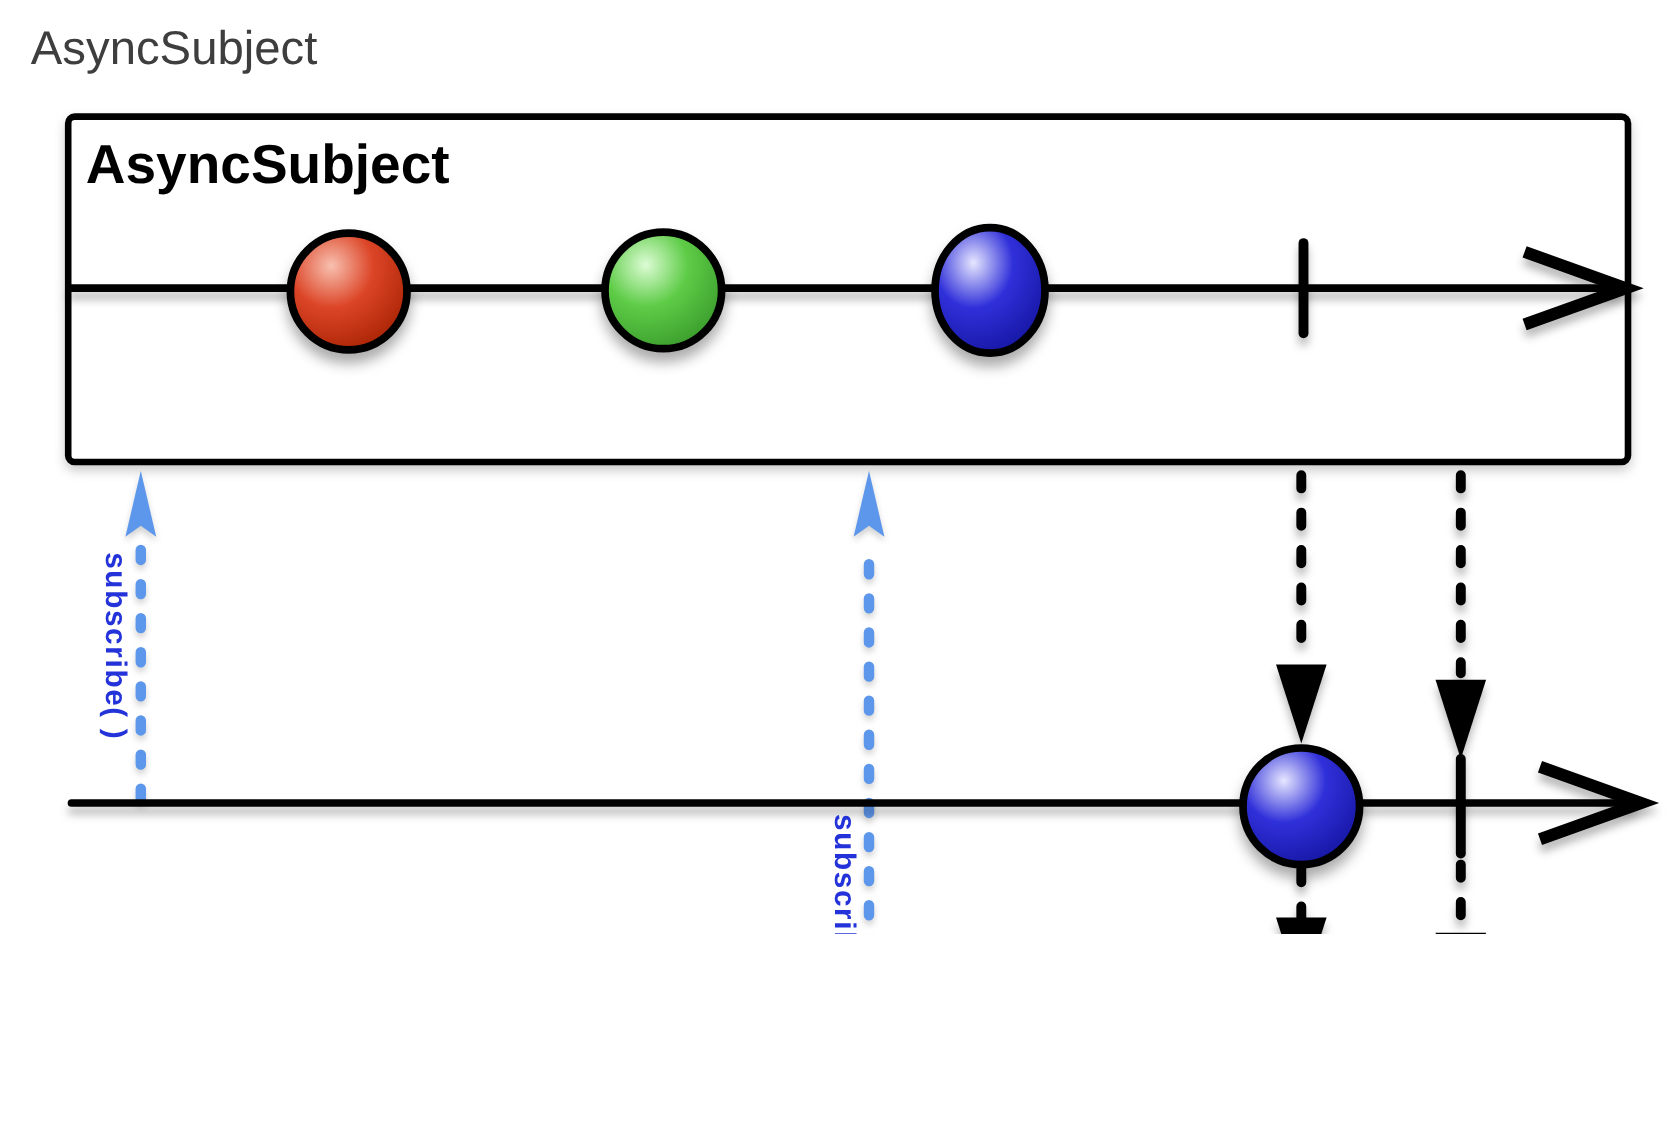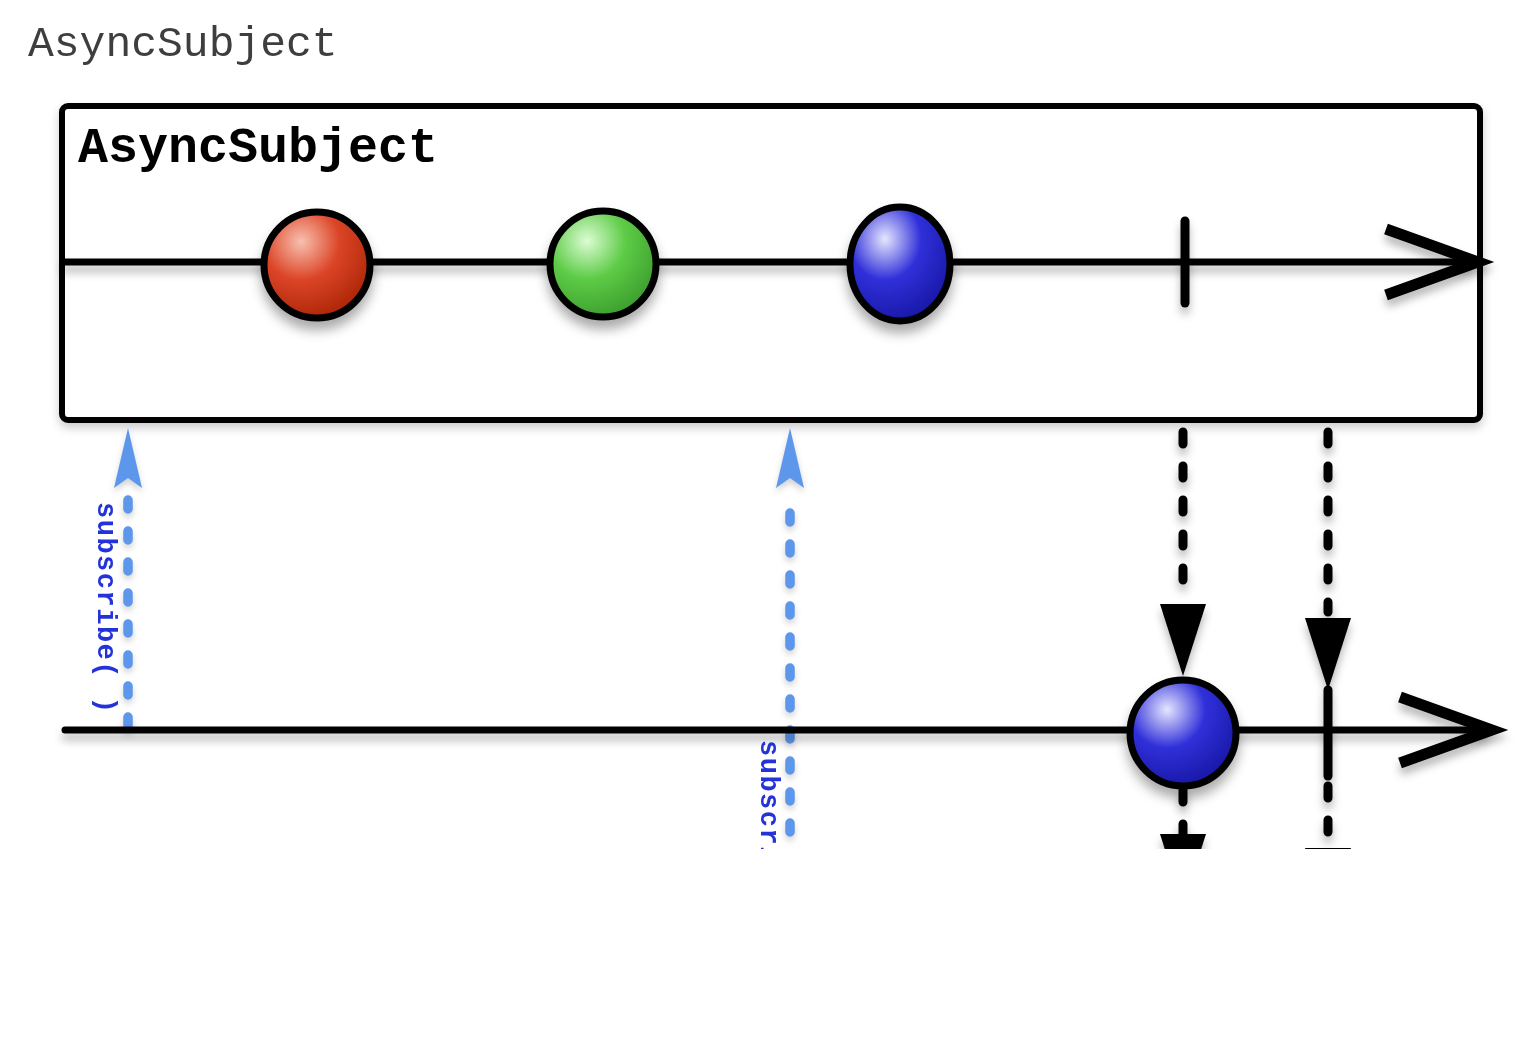--- a/index.html
+++ b/index.html
@@ -1,20 +1,20 @@
 <!DOCTYPE html>
 <html><head>
 <meta charset="utf-8">
 <style>
   html,body{margin:0;padding:0;background:#fff;}
   .canvas{
     position:relative;
     width:1526px;height:849px;
     background:#fff;
-    font-family:Liberation Mono, monospace;
+    font-family:Liberation Sans, sans-serif;
     overflow:hidden;
   }
   #diagram{position:absolute;left:0;top:0;}
   .page-title{
     position:absolute;left:28px;top:20px;
     font-size:43px;font-weight:400;color:#3e3e3e;
     letter-spacing:0px;white-space:nowrap;
   }
   .box-label{
     position:absolute;left:78px;top:124px;

